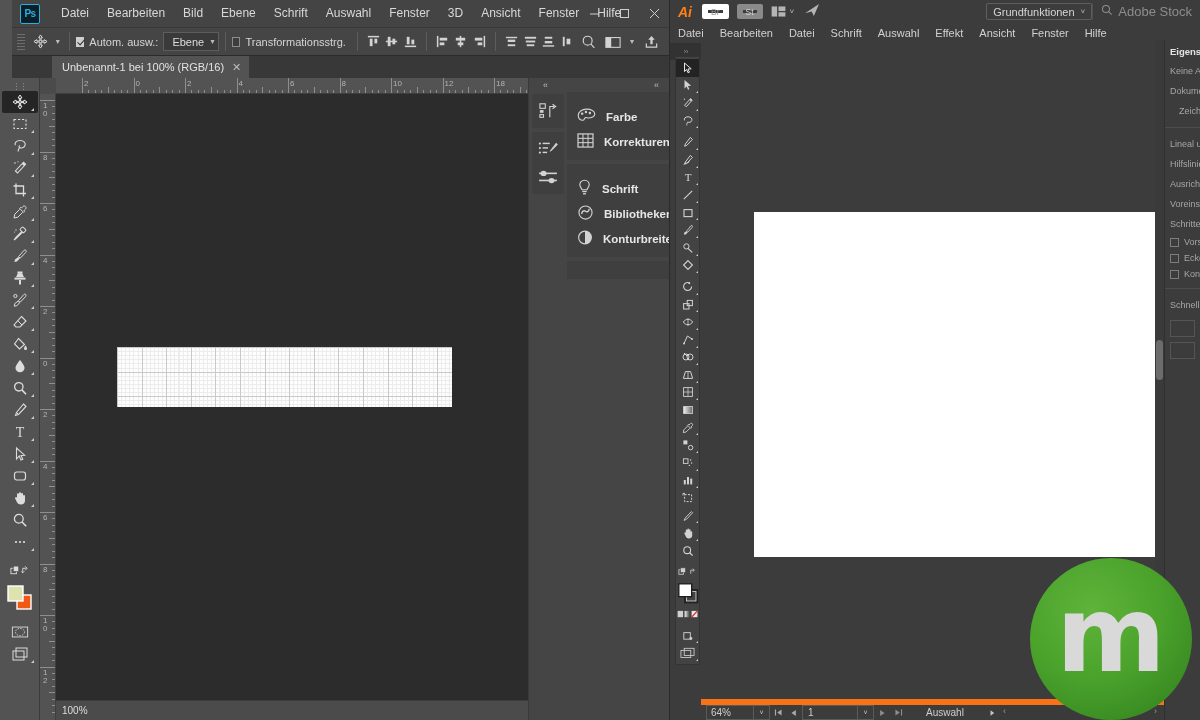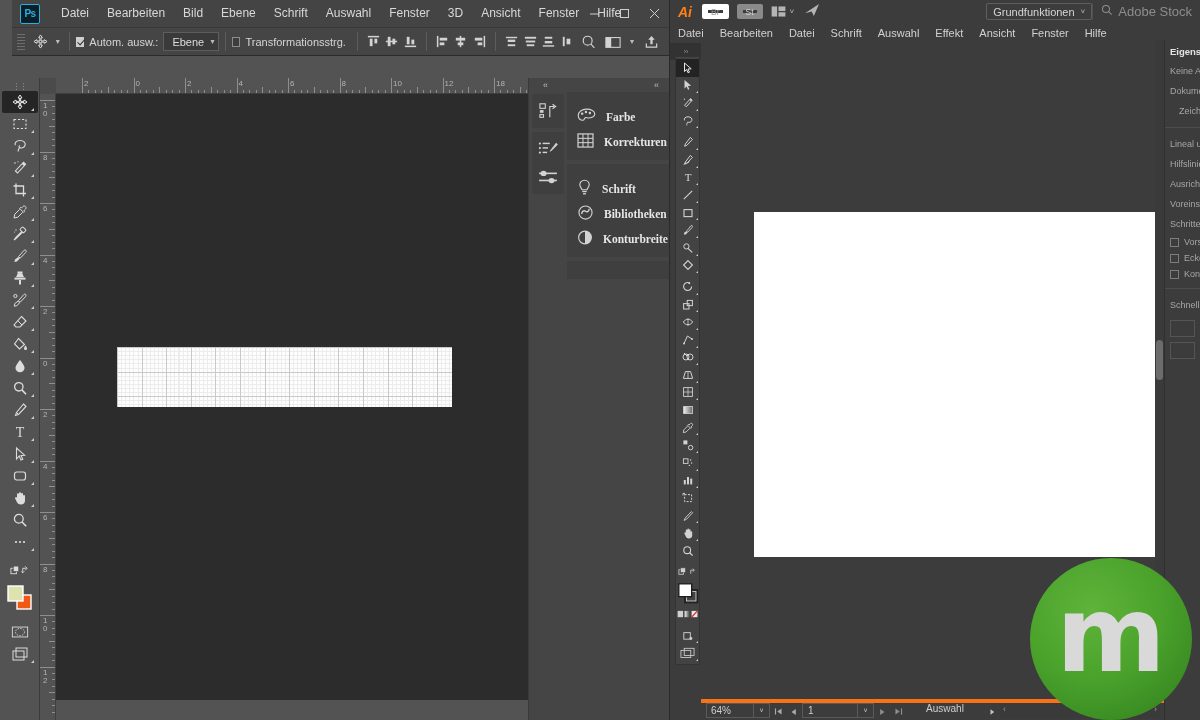--- a/index.html
+++ b/index.html
@@ -84,21 +84,21 @@
   .ps-artwork{ position:absolute; background:#fdfdfd;}
   .ps-statusbar{ position:absolute;left:16px;bottom:0;right:0;height:20px;background:#4b4b4b;
      display:flex;align-items:center;color:#dcdcdc;font-size:10px;padding-left:6px;
      border-top:1px solid #3c3c3c;}
 
   
   .ps-dock{ position:absolute;right:0;top:0;width:141px;bottom:0;background:#454545;
      border-left:1px solid #3a3a3a;}
   .dock-collapse{ height:14px;display:flex;align-items:center;justify-content:center;
      color:#b9b9b9;font-size:9px;}
-  .dock-cols{ display:flex;font-family:Liberation Serif, serif; }
+  .dock-cols{ display:flex; }
   .dock-icocol{ width:38px; padding-top:2px;}
   .dock-icogrp{ background:#3f3f3f; border-radius:2px; margin:0 3px 4px 3px; padding:3px 0;}
   .dock-icobtn{ width:32px;height:28px;margin:0 auto;display:flex;align-items:center;
      justify-content:center;}
   .dock-panelcol{ flex:1; }
   .dock-panelgrp{ background:#3f3f3f; margin:0 0 4px 0; padding:4px 0 6px 0;}
   .dock-row{ height:25px;display:flex;align-items:center;padding-left:10px;gap:10px;
      color:#e6e6e6;font-size:11.5px;font-weight:bold;}
   .dock-tinyhdr{ height:8px;}
 
@@ -139,21 +139,21 @@
   .ai-tb .corner{ position:absolute;right:1px;bottom:1px;width:0;height:0;
      border-left:2.5px solid transparent;border-bottom:2.5px solid #cfcfcf;}
   .ai-tbsep{ height:4px;}
 
   .ai-canvas{ position:absolute;left:31px;top:0;right:36px;bottom:21px;background:#3c3c3c;}
   .ai-artboard{ position:absolute; background:#ffffff; }
   .ai-scroll-v{ position:absolute;right:0;top:0;bottom:21px;width:9px;background:#3a3a3a;}
   .ai-scroll-thumb{ position:absolute;left:1px;width:7px;background:#6c6c6c;border-radius:4px;}
 
   .ai-status{ position:absolute;left:31px;right:36px;bottom:0;height:21px;background:#3c3c3c;
-     border-top:4px solid #f97316;display:flex;gap:0;font-size:10px;color:#cecece;}
+     border-top:6px solid #f97316;display:flex;align-items:center;gap:0;font-size:10px;color:#cecece;}
   .st-zoom{ width:48px;height:15px;background:#3c3c3c;border:1px solid #5a5a5a;
      display:flex;align-items:center;padding-left:4px;margin-left:5px;}
   .st-cv{ width:16px;height:15px;border:1px solid #5a5a5a;border-left:none;display:flex;
      align-items:center;justify-content:center;font-size:7px;color:#c8c8c8;}
   .st-nav{ width:16px;display:flex;align-items:center;justify-content:center;color:#a9a9a9;font-size:8px;}
   .st-page{ width:56px;height:15px;background:#3c3c3c;border:1px solid #5a5a5a;
      display:flex;align-items:center;padding-left:5px;}
   .st-text{ flex:1;text-align:center;}
   .st-hscroll{ width:160px;height:15px;background:#3a3a3a;position:relative;margin-right:4px;}
 
@@ -321,20 +321,26 @@
       <div class="ob-chev">▾</div>
       <div class="align-ico">
         <svg width="15" height="15" viewBox="0 0 16 16">
             <path d="M8 2 L11.5 6 H9.2 V11 H6.8 V6 H4.5 Z" fill="#d3d3d3"></path>
             <path d="M2.5 10 V14 H13.5 V10" fill="none" stroke="#d3d3d3" stroke-width="1.3"></path>
           </svg>
       </div>
     </div>
   </div>
 
+  <div class="ps-tabstrip">
+    <div class="ps-tab">
+      <span>Unbenannt-1 bei 100% (RGB/16)</span>
+      <span class="x">✕</span>
+    </div>
+  </div>
 
   <div class="ps-work">
 
     <div class="ps-toolbar">
       <div class="tb-grip">⋮⋮</div>
 
       <div class="tb-btn sel">
         <svg width="16" height="16" viewBox="0 0 16 16">
             <path d="M8 1 L10 4 H8.6 V7.4 H12 V6 L15 8 L12 10 V8.6 H8.6 V12 H10 L8 15 L6 12 H7.4 V8.6 H4 V10 L1 8 L4 6 V7.4 H7.4 V4 H6 Z" fill="none" stroke="#e8e8e8" stroke-width="1"></path>
           </svg>
@@ -702,20 +708,23 @@
           <div class="tick" style="top: 585.375px; height: 1px; width: 3px; right: 0px; left: auto;"></div>
           <div class="tick" style="top: 591.812px; height: 1px; width: 3px; right: 0px; left: auto;"></div>
           <div class="tick" style="top: 598.25px; height: 1px; width: 6px; right: 0px; left: auto;"></div>
           <div class="tick" style="top: 604.688px; height: 1px; width: 3px; right: 0px; left: auto;"></div>
           <div class="tick" style="top: 611.125px; height: 1px; width: 3px; right: 0px; left: auto;"></div>
           <div class="tick" style="top: 617.562px; height: 1px; width: 3px; right: 0px; left: auto;"></div>
         </div>
       <div class="ps-canvas">
         <div class="ps-artwork" id="ps-artwork" style="left: 61px; top: 253px; width: 335px; height: 60px; background-image: repeating-linear-gradient(to right, rgb(201, 201, 201) 0px, rgb(201, 201, 201) 1px, transparent 1px, transparent 24.6px), repeating-linear-gradient(rgb(201, 201, 201) 0px, rgb(201, 201, 201) 1px, transparent 1px, transparent 24.6px), repeating-linear-gradient(to right, rgb(236, 236, 236) 0px, rgb(236, 236, 236) 1px, transparent 1px, transparent 4.1px), repeating-linear-gradient(rgb(236, 236, 236) 0px, rgb(236, 236, 236) 1px, transparent 1px, transparent 4.1px); background-color: rgb(253, 253, 253);"></div>
       </div>
+      <div class="ps-statusbar">
+        <span>100%</span>
+      </div>
     </div>
 
     <div class="ps-dock">
       <div class="dock-collapse">
         <span style="position:absolute;left:14px">«</span>
         <span style="position:absolute;right:10px">«</span>
       </div>
       <div class="dock-cols">
         <div class="dock-icocol">
           <div class="dock-icogrp">

